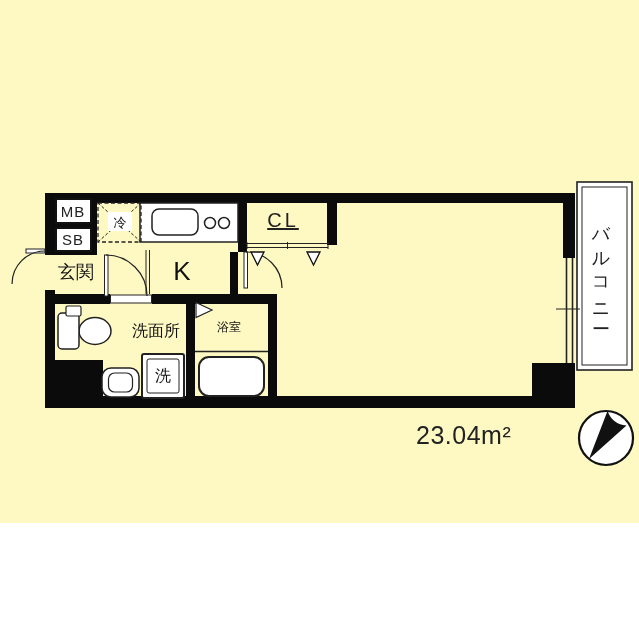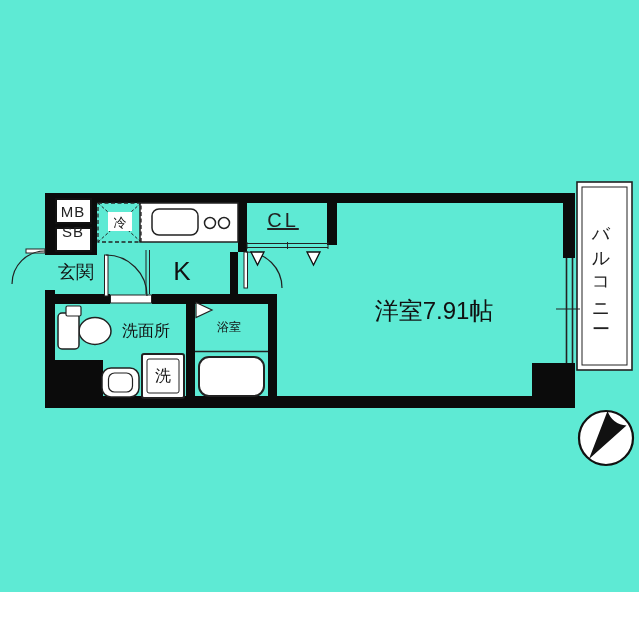--- a/index.html
+++ b/index.html
@@ -1,17 +1,17 @@
 <!DOCTYPE html>
 <html><head>
 <meta charset="utf-8">
 <style>
   html,body{margin:0;padding:0;background:#ffffff;}
   .stage{
-    position:relative;width:639px;height:592px;background:#5eead4;overflow:hidden;
+    position:relative;width:639px;height:523px;background:#fef9c3;overflow:hidden;
     font-family:"Liberation Sans", sans-serif;
   }
   .stage svg{position:absolute;left:0;top:0;}
   .lbl{
     position:absolute;transform:translate(-50%,-50%);
     color:#111;white-space:nowrap;line-height:1;
     font-family:"Liberation Sans", sans-serif;
   }
   .lbl-mb,.lbl-sb{font-size:15px;letter-spacing:1px;color:#222;}
   .lbl-rei{font-size:13px;}
@@ -144,23 +144,23 @@
       <path d="M 196 302.5 L 212 310 L 196 317.5 Z" fill="#ffffff" stroke="#222" stroke-width="1.2"></path>
     </g>
 
     <g>
       <circle cx="606" cy="438" r="27" fill="#ffffff" stroke="#111" stroke-width="2.2"></circle>
       <path d="M 589 459 L 607.5 411 Q 612.5 424.5 626.5 425.5 Z" fill="#111"></path>
     </g>
   </svg>
 
   <div class="lbl lbl-mb" style="left:73px;top:211px;">MB</div>
-  <div class="lbl lbl-sb" style="left:73px;top:231px;">SB</div>
+  <div class="lbl lbl-sb" style="left:73px;top:239px;">SB</div>
   <div class="lbl lbl-rei" style="left:120px;top:222px;">冷</div>
   <div class="lbl lbl-genkan" style="left:76px;top:272px;">玄関</div>
   <div class="lbl lbl-k" style="left:182px;top:271px;">K</div>
   <div class="lbl lbl-cl" style="left:283px;top:220px;">CL</div>
-  <div class="lbl lbl-room" style="left:434px;top:311px;">洋室7.91帖</div>
-  <div class="lbl lbl-senmen" style="left:146px;top:331px;">洗面所</div>
+  <div class="lbl lbl-senmen" style="left:156px;top:331px;">洗面所</div>
   <div class="lbl lbl-bath" style="left:229px;top:327px;">浴室</div>
   <div class="lbl lbl-washer" style="left:163px;top:376px;">洗</div>
   <div class="lbl-balcony">バルコニー</div>
+  <div class="lbl-area">23.04m²</div>
 </div>
 
 </body></html>

